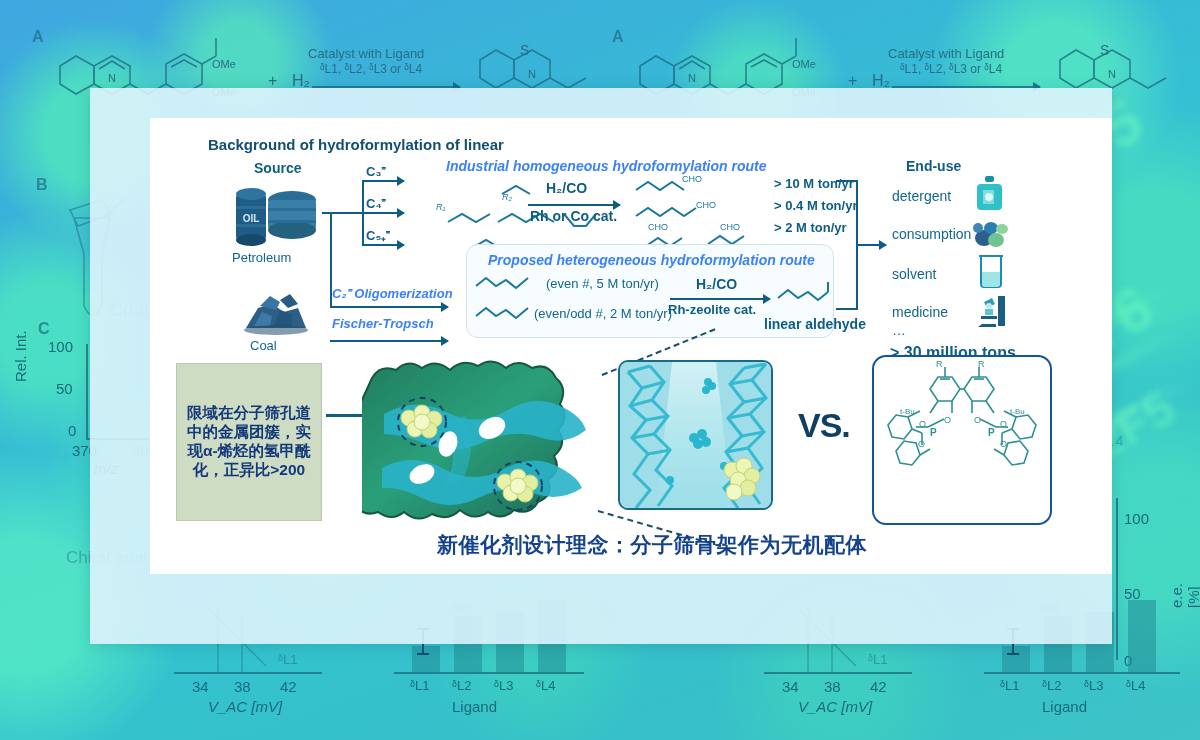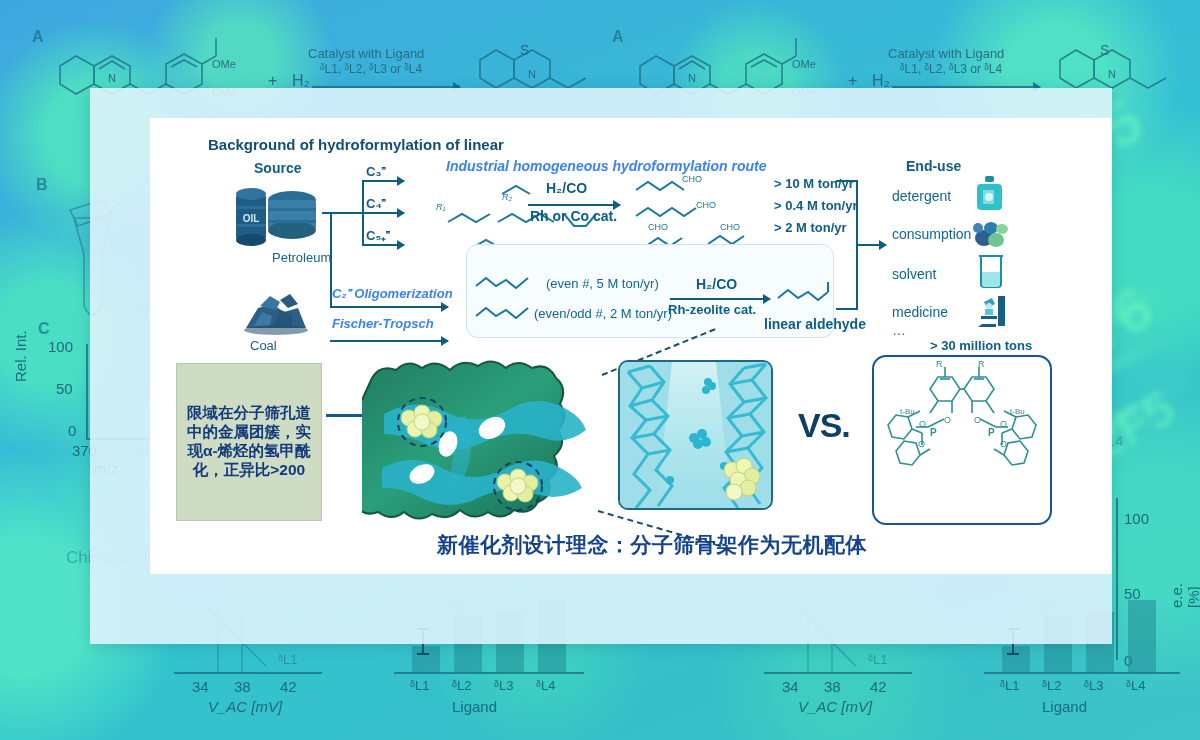--- a/index.html
+++ b/index.html
@@ -313,21 +313,21 @@
     <ellipse cx="60" cy="50" rx="24" ry="9" fill="#24617f"></ellipse>
     <rect x="36" y="28" width="48" height="3" fill="#2a6d96"></rect>
     <rect x="36" y="40" width="48" height="3" fill="#2a6d96"></rect>
     <rect x="4" y="14" width="30" height="46" rx="4" fill="#1f5c86"></rect>
     <ellipse cx="19" cy="14" rx="15" ry="6" fill="#2f74a0"></ellipse>
     <ellipse cx="19" cy="60" rx="15" ry="6" fill="#17496b"></ellipse>
     <rect x="4" y="26" width="30" height="3" fill="#2a6d96"></rect>
     <rect x="4" y="44" width="30" height="3" fill="#2a6d96"></rect>
     <text x="19" y="42" font-size="10" font-weight="bold" fill="#cfe9f5" text-anchor="middle" font-family="Liberation Sans, sans-serif">OIL</text>
   </svg>
-  <div class="fg tx" style="left:82px; top:132px;margin-left:40px;">Petroleum</div>
+  <div class="fg tx" style="left:82px; top:132px;">Petroleum</div>
 
   <svg class="euicon" style="left:86px; top:160px;" width="76" height="58" viewBox="0 0 76 58">
     <path d="M10 50 L22 30 L36 26 L48 34 L62 30 L70 50 Z" fill="#2d5f86"></path>
     <path d="M18 48 L26 34 L36 38 L34 48 Z" fill="#3e7aa3"></path>
     <path d="M38 48 L44 32 L56 36 L56 48 Z" fill="#24557a"></path>
     <path d="M24 28 L34 18 L44 24 L40 32 Z" fill="#3a74a0"></path>
     <path d="M44 22 L54 16 L62 26 L52 30 Z" fill="#2a5b82"></path>
     <ellipse cx="40" cy="52" rx="32" ry="5" fill="#1f4b6b" opacity=".55"></ellipse>
   </svg>
   <div class="fg tx" style="left:100px; top:220px;">Coal</div>
@@ -372,20 +372,21 @@
   <div class="fg sub" style="left:532px; top:56px; color:#19789c;">CHO</div>
   <div class="fg sub" style="left:546px; top:82px; color:#19789c;">CHO</div>
   <div class="fg sub" style="left:498px; top:104px; color:#19789c;">CHO</div>
   <div class="fg sub" style="left:570px; top:104px; color:#19789c;">CHO</div>
 
   <div class="fg txb" style="left:624px; top:58px; font-size:13px;">&gt; 10 M ton/yr</div>
   <div class="fg txb" style="left:624px; top:80px; font-size:13px;">&gt; 0.4 M ton/yr</div>
   <div class="fg txb" style="left:624px; top:102px; font-size:13px;">&gt; 2 M ton/yr</div>
 
   <div class="routebox" style="left:316px; top:126px; width:368px; height:94px;"></div>
+  <div class="fg it" style="left:338px; top:134px;">Proposed heterogeneous hydroformylation route</div>
 
   <svg class="euicon" style="left:322px; top:154px;" width="70" height="58" viewBox="0 0 70 58" fill="none" stroke="#19789c" stroke-width="2">
     <path d="M4 14 L14 6 L24 14 L34 8 L44 16 L56 6"></path>
     <path d="M4 44 L14 36 L24 44 L34 38 L44 46 L56 36"></path>
   </svg>
   <div class="fg tx" style="left:396px; top:158px;">(even #, 5 M ton/yr)</div>
   <div class="fg tx" style="left:384px; top:188px;">(even/odd #, 2 M ton/yr)</div>
 
   <div class="fg txb" style="left:546px; top:158px; font-size:14px;">H₂/CO</div>
   <div class="harrow" style="left:520px; top:180px; width:100px;"></div>
@@ -432,21 +433,21 @@
   <div class="fg tx" style="left:742px; top:204px; font-size:14px;">…</div>
   <svg class="euicon" style="left:824px; top:176px;" width="34" height="34" viewBox="0 0 34 34">
     <rect x="24" y="2" width="7" height="30" fill="#1b5f80"></rect>
     <path d="M8 30 L22 30 L22 33 L4 33 Z" fill="#1b5f80"></path>
     <path d="M10 8 L18 4 L21 10 L13 14 Z" fill="#2f9fb5"></path>
     <rect x="11" y="15" width="8" height="6" fill="#5ac5d6"></rect>
     <rect x="7" y="22" width="16" height="3" fill="#1b5f80"></rect>
     <circle cx="15" cy="12" r="3" fill="#bfe9ef"></circle>
   </svg>
 
-  <div class="fg txb" style="left:740px; top:220px; font-size:13px;margin-left:40px;">&gt; 30 million tons</div>
+  <div class="fg txb" style="left:740px; top:226px; font-size:16px;">&gt; 30 million tons</div>
   <div class="fg txb" style="left:740px; top:244px; font-size:13px;">annul consumption</div>
 
   <div id="cn-box" style="left:26px; top:245px;">
     <span>限域在分子筛孔道中的金属团簇，实现α-烯烃的氢甲酰化，正异比&gt;200</span>
   </div>
 
   <div class="harrow" style="left:176px; top:296px; width:46px; height:3px;"></div>
 
   <svg style="position:absolute; left:212px; top:238px;" width="250" height="185" viewBox="0 0 250 185">
     <defs>

